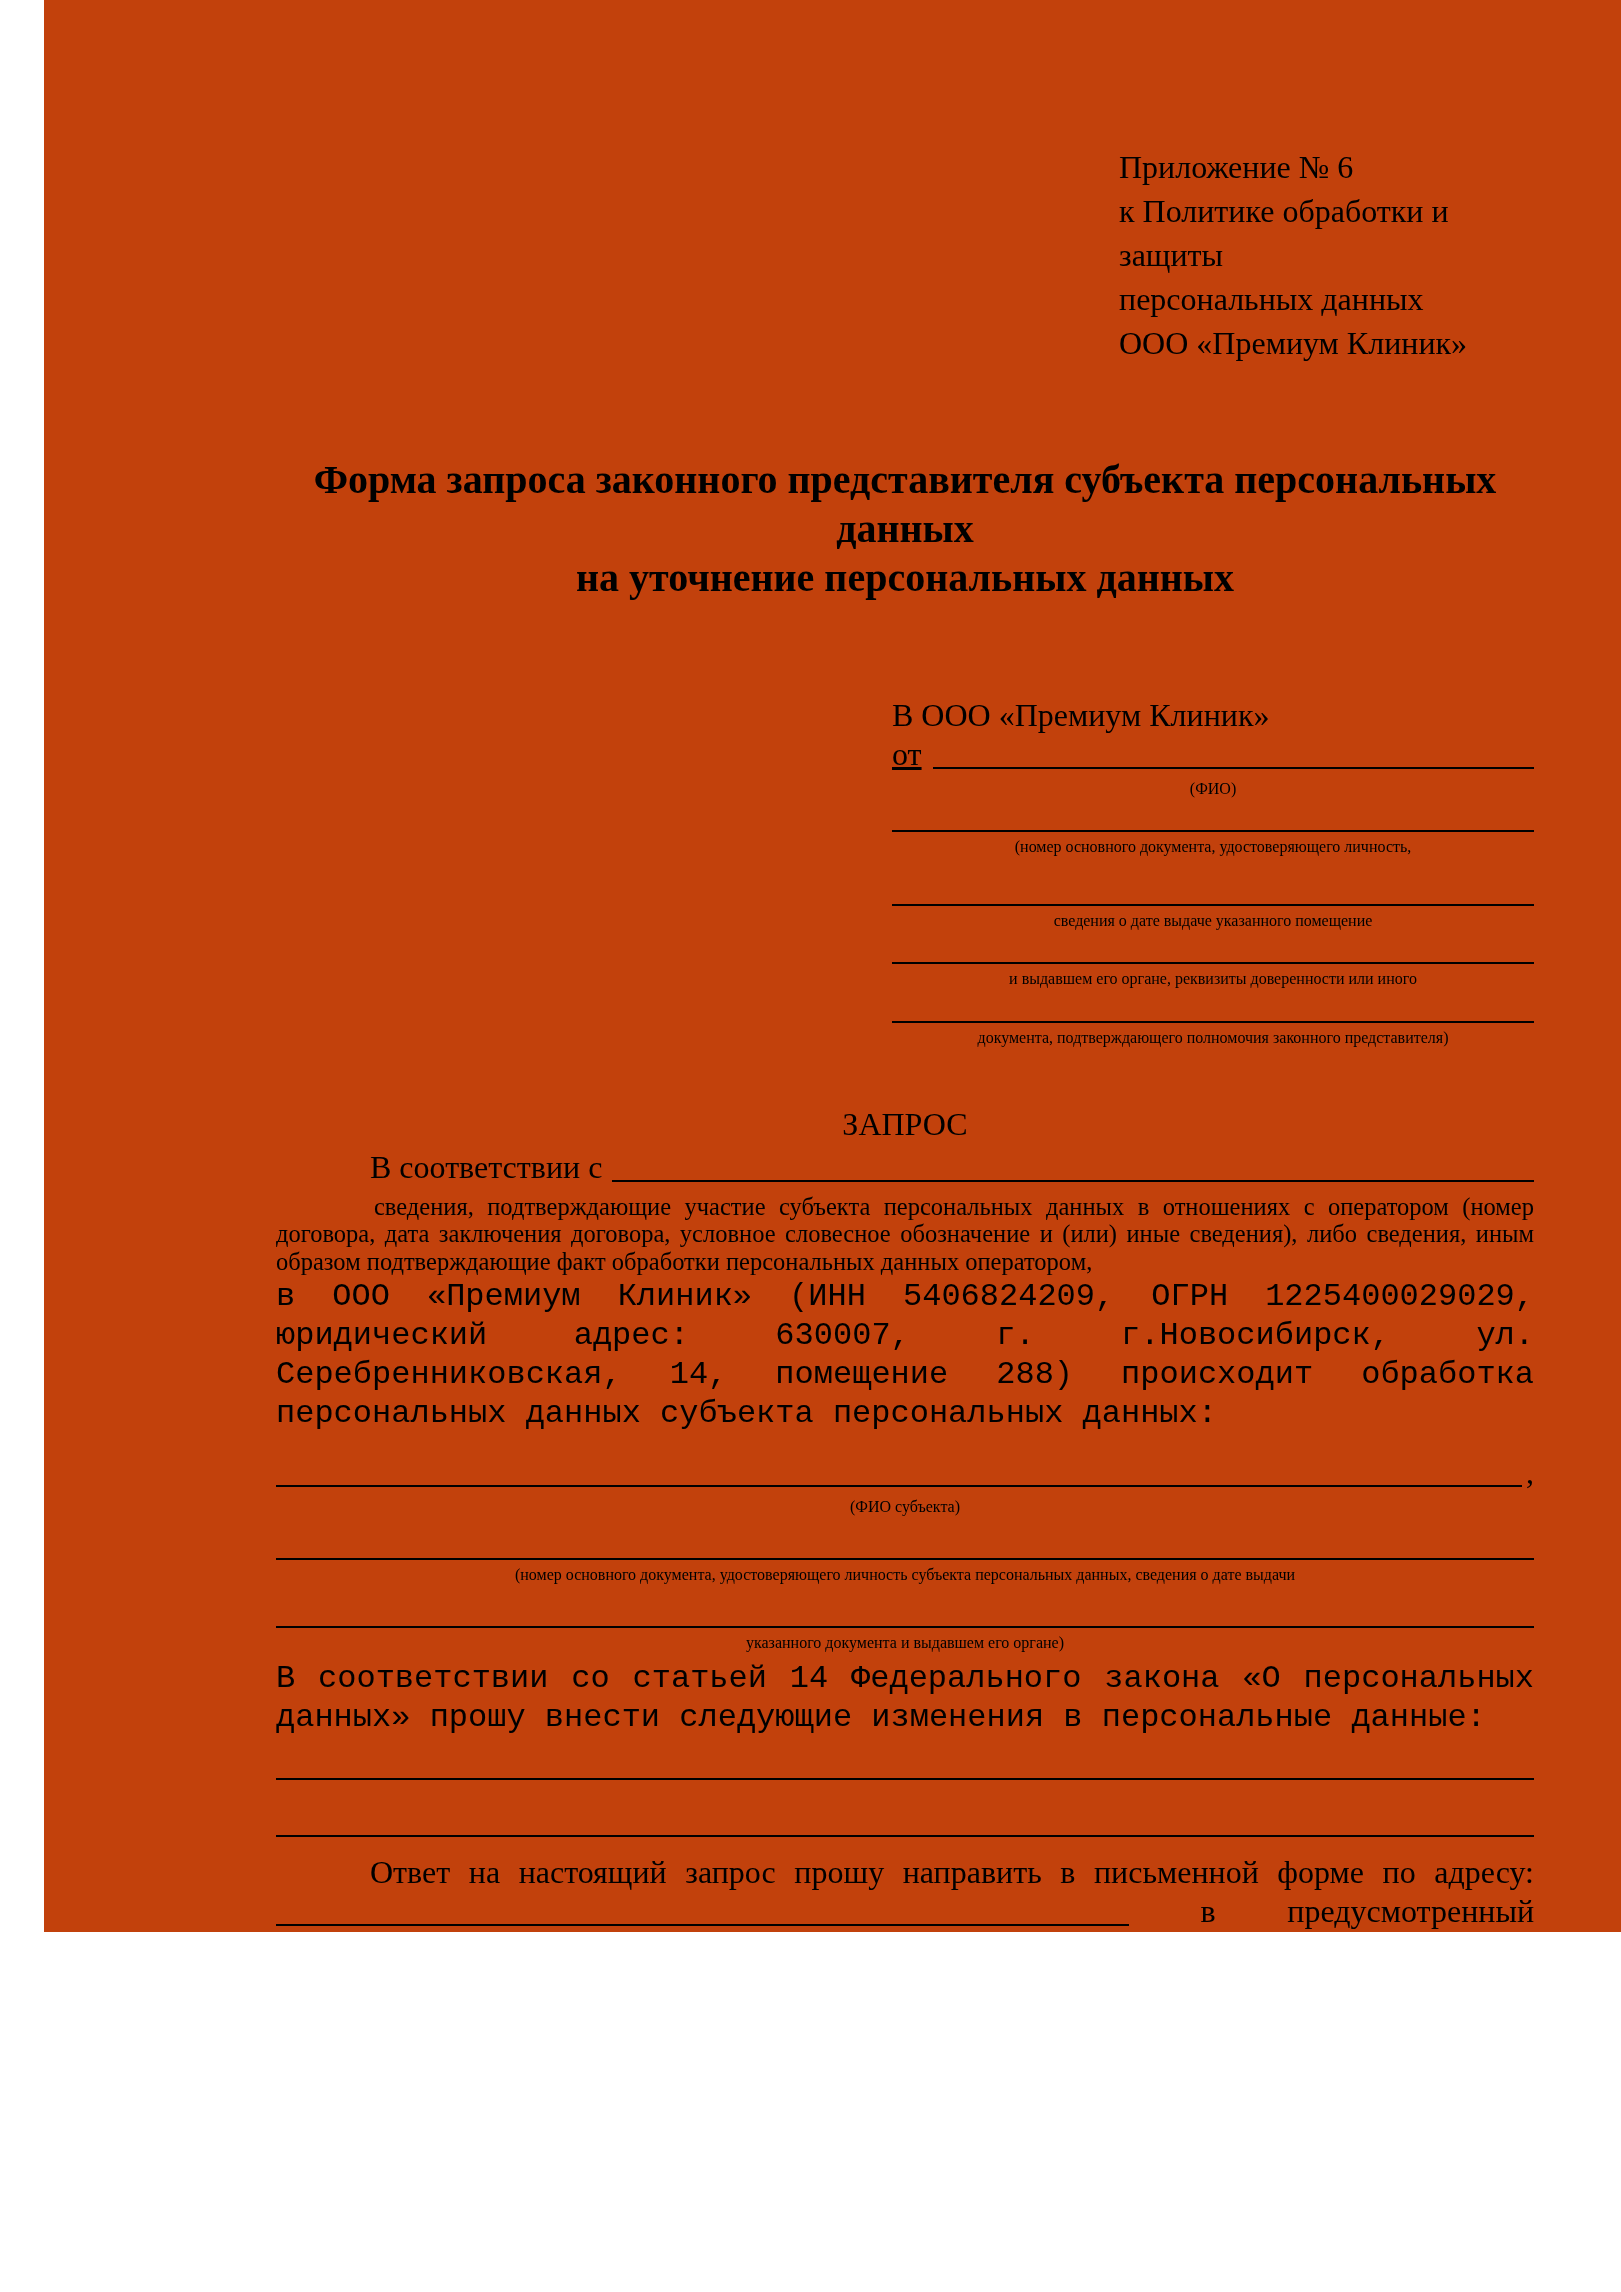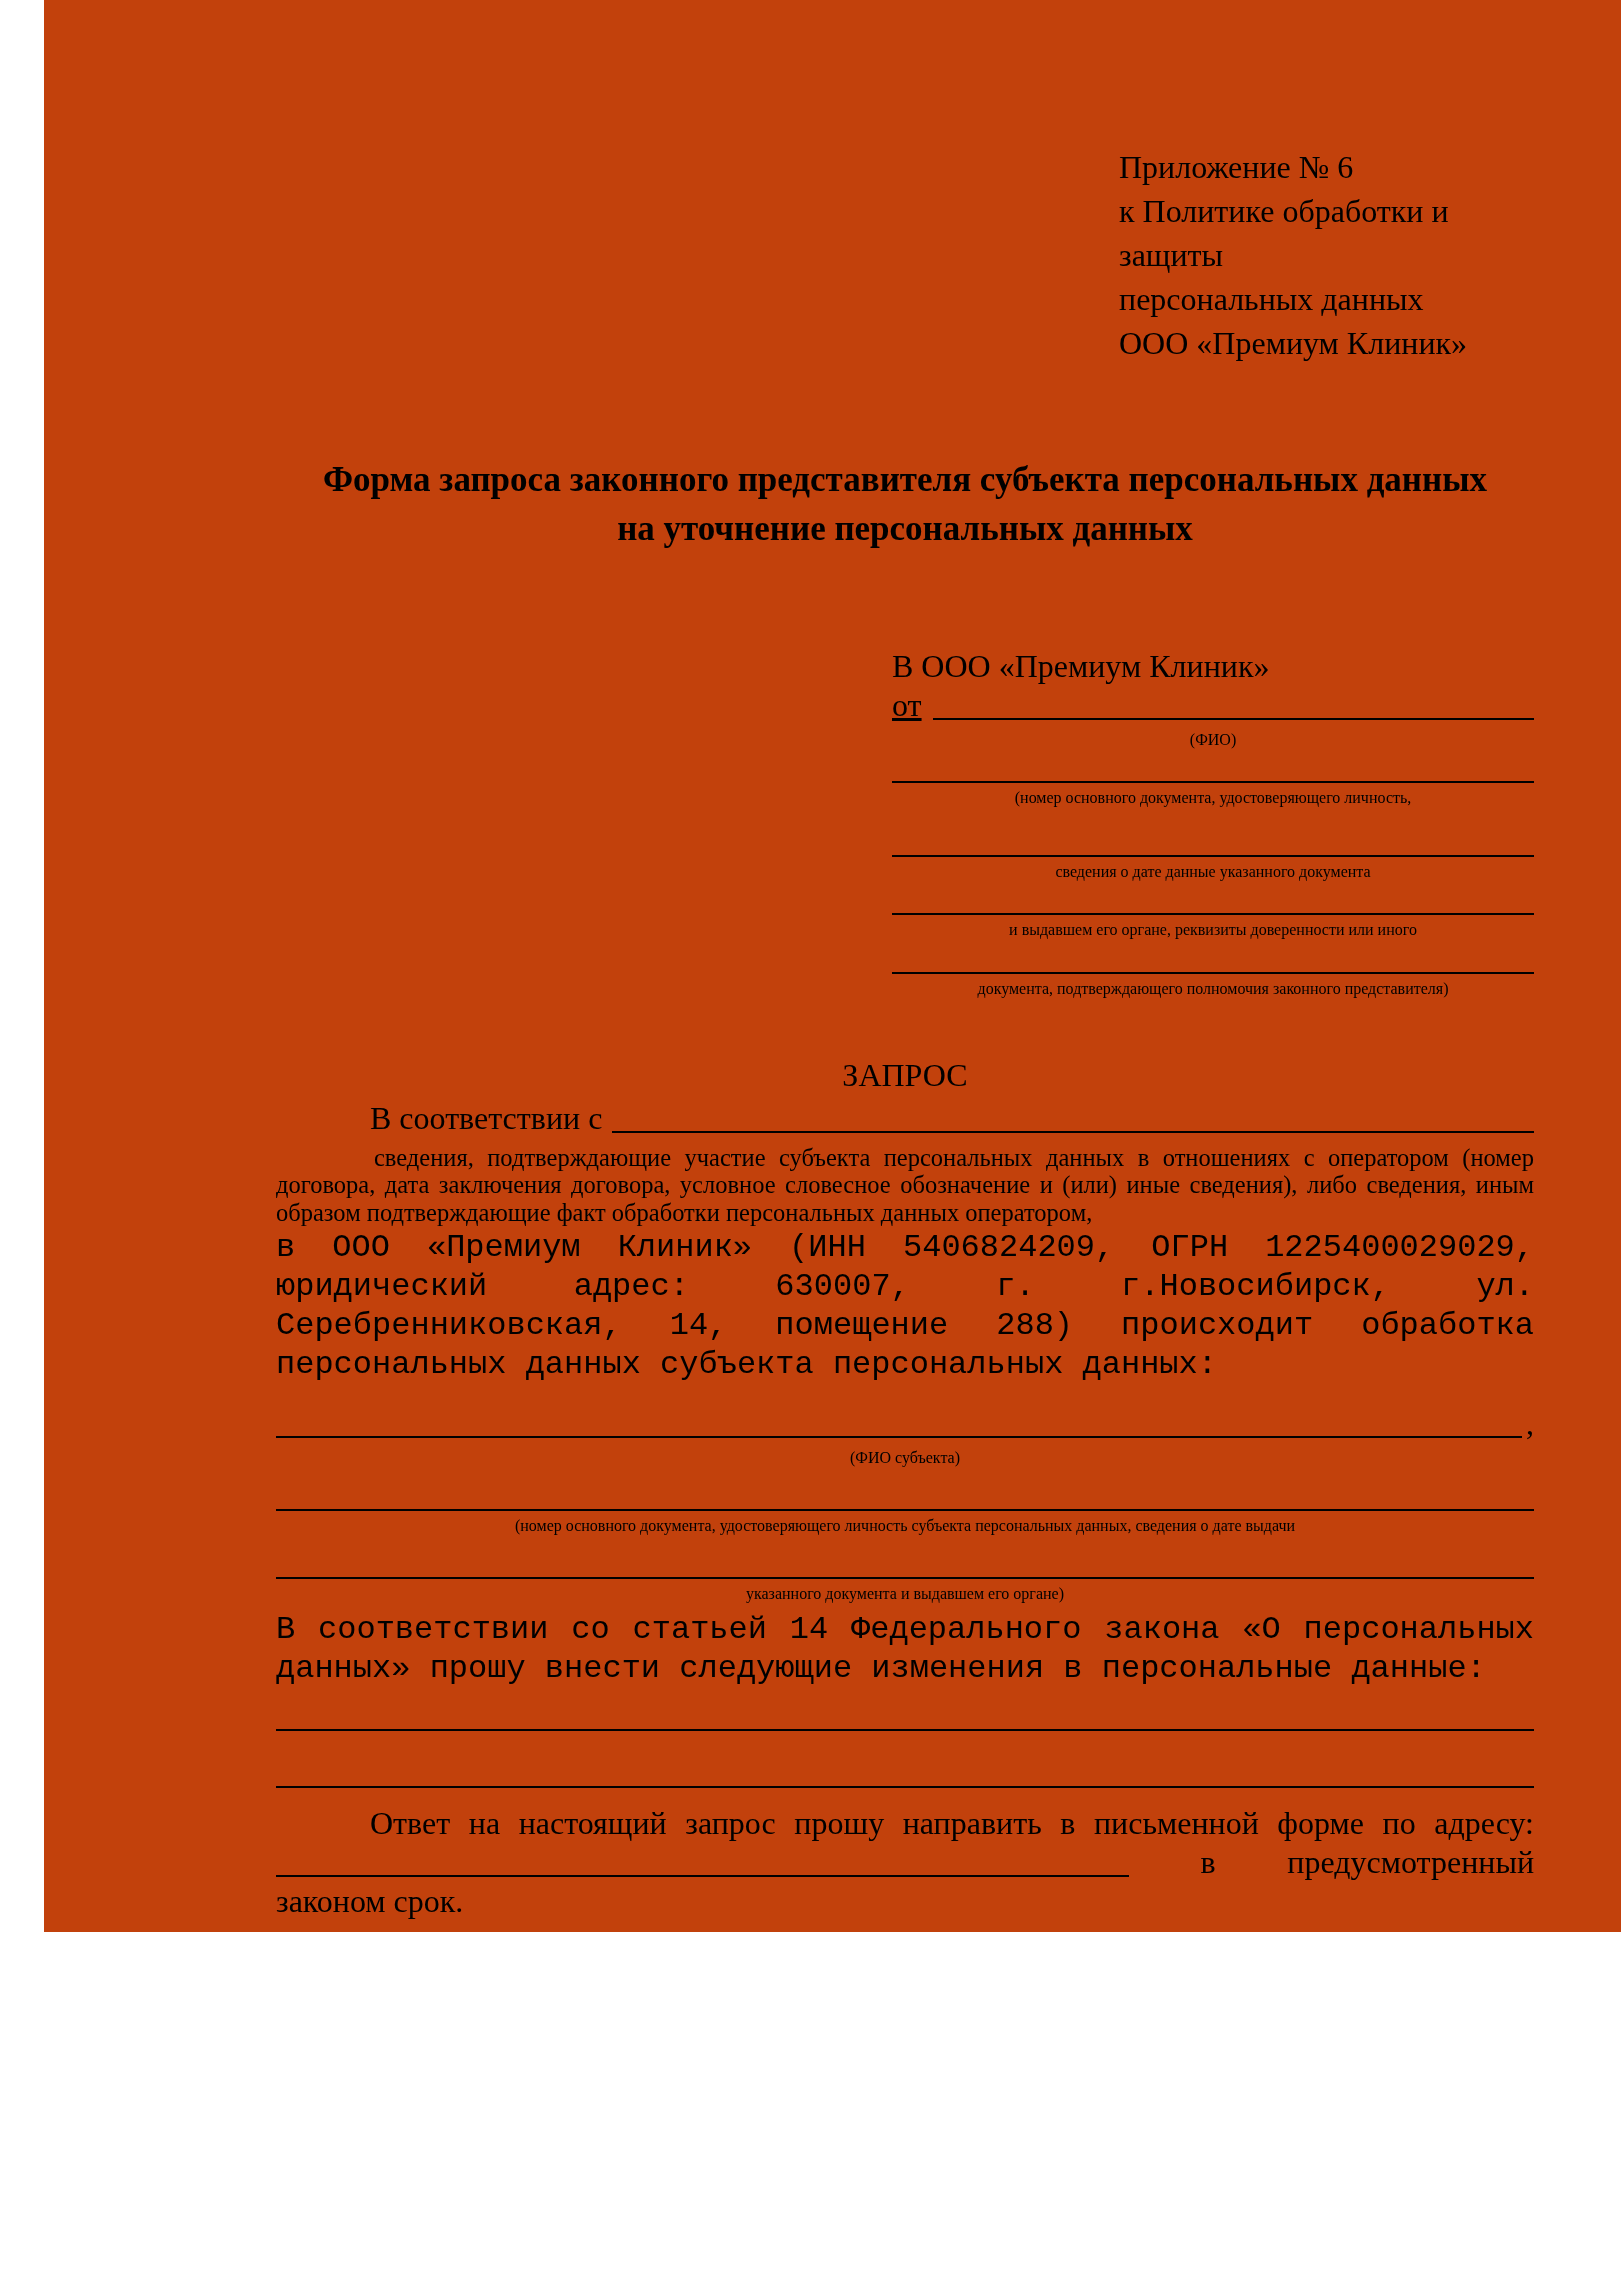--- a/index.html
+++ b/index.html
@@ -14,21 +14,21 @@
   }
   .content {
     position:absolute; left:232px; top:0; width:1258px;
     font-size:32px; line-height:39px;
   }
 
   
   .appendix { margin-top:145px; margin-left:843px; line-height:44px; }
 
   
-  .title { margin-top:90px; font-weight:bold; font-size:35px; line-height:49px; text-align:center; }
+  .title { margin-top:90px; font-weight:bold; font-size:40px; line-height:49px; text-align:center; }
 
   
   .addressee { margin-left:616px; margin-top:94px; width:642px; }
   .row { display:flex; align-items:flex-end;text-decoration:underline; }
   .from-label { margin-right:11.8px; }
   .fill { flex:1; border-bottom:2.9px solid #000; height:1em; margin-bottom:4.9px; }
   .cap { font-size:16px; line-height:29px; text-align:center; }
   .blank-unit { margin-top:13.7px; }
   .blank-unit.gap-lg { margin-top:29px; }
   .rule { border-bottom:2.9px solid #000; height:13.7px; }
@@ -83,21 +83,21 @@
         <span class="fill"></span>
       </div>
       <div class="cap">(ФИО)</div>
 
       <div class="blank-unit">
         <div class="rule"></div>
         <div class="cap">(номер основного документа, удостоверяющего личность,</div>
       </div>
       <div class="blank-unit gap-lg">
         <div class="rule"></div>
-        <div class="cap">сведения о дате данные указанного документа</div>
+        <div class="cap">сведения о дате выдаче указанного помещение</div>
       </div>
       <div class="blank-unit">
         <div class="rule"></div>
         <div class="cap">и выдавшем его органе, реквизиты доверенности или иного</div>
       </div>
       <div class="blank-unit">
         <div class="rule"></div>
         <div class="cap">документа, подтверждающего полномочия законного представителя)</div>
       </div>
     </div>

